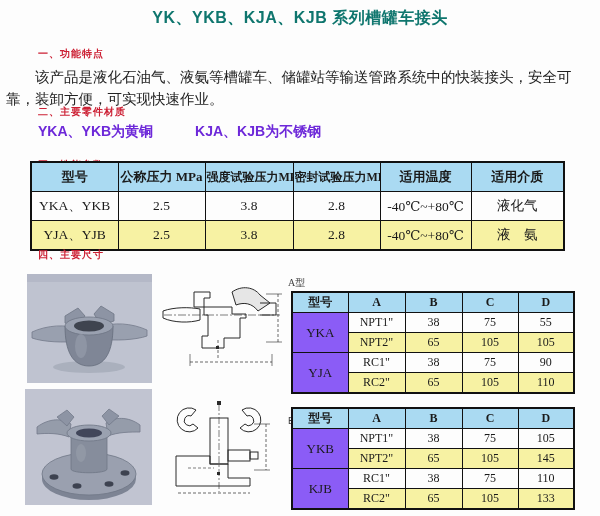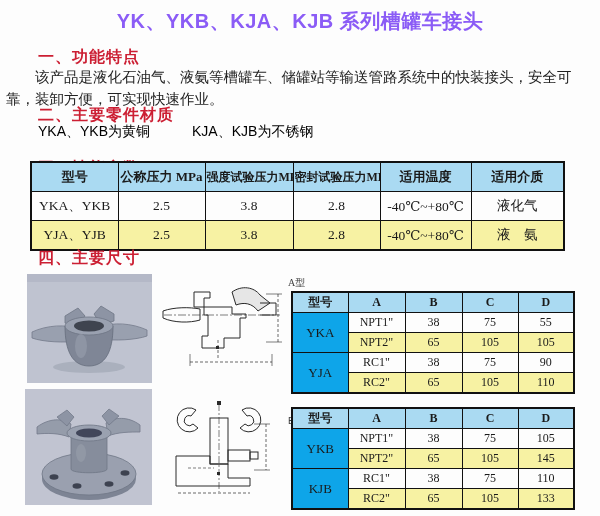--- a/index.html
+++ b/index.html
@@ -1,39 +1,39 @@
 <!DOCTYPE html>
 <html><head>
 <meta charset="utf-8">
 <style>
   html,body{margin:0;padding:0;background:#ffffff;}
   .page{position:relative;width:600px;height:516px;background:#fdfdfd;overflow:hidden;
         font-family:"Liberation Sans","DejaVu Sans",sans-serif;color:#1a1a1a;}
   .title{position:absolute;top:8px;left:0;width:600px;text-align:center;margin:0;
-         font-size:20px;font-weight:bold;letter-spacing:0.5px;color:#8b5cf6;}
-  .sec-h{position:absolute;left:38px;font-size:16px;font-weight:bold;color:#cc1f33;letter-spacing:1px;}
+         font-size:16px;font-weight:bold;letter-spacing:0.5px;color:#0f766e;}
+  .sec-h{position:absolute;left:38px;font-size:10px;font-weight:bold;color:#cc1f33;letter-spacing:1px;}
   .h-features{top:47px;}
   .h-materials{top:105px;}
   .h-performance{top:158px;}
   .h-dimensions{top:248px;}
   .para{position:absolute;top:66px;left:6px;width:588px;margin:0;font-size:14.5px;line-height:22px;
         text-indent:2em;color:#222;}
-  .materials{position:absolute;top:123px;left:38px;font-size:14px;color:#000000;}
+  .materials{position:absolute;top:123px;left:38px;font-size:14px;color:#6d28d9;font-weight:bold;}
   table{border-collapse:collapse;position:absolute;table-layout:fixed;}
   td,th{border:1px solid #111;text-align:center;overflow:hidden;white-space:nowrap;}
   .perf{top:161px;left:30px;width:533px;border:2px solid #111;
         font-family:"Liberation Serif","DejaVu Serif",serif;}
   .perf th{background:#aadaf2;height:26px;font-size:13px;font-weight:bold;}
   .perf td{height:26px;font-size:13.5px;}
   .perf .c3,.perf .c4{font-size:12px;}
   tr.alt td{background:#f7f2a3;}
   .dim{width:282px;border:2px solid #111;font-family:"Liberation Serif","DejaVu Serif",serif;}
   .dim th{background:#aadaf2;height:15px;font-size:12px;font-weight:bold;}
   .dim td{height:17px;font-size:12px;}
-  .dim td.model{background:#0ea5e9;font-size:13px;}
+  .dim td.model{background:#8b5cf6;font-size:13px;}
   .tableA{top:291px;left:291px;}
   .tableB{top:407px;left:291px;}
   .tlabel{position:absolute;left:288px;font-size:10px;color:#404040;
           font-family:"Liberation Serif","DejaVu Serif",serif;}
   .labelA{top:276px;}
   .labelB{top:414px;font-family:Liberation Mono, monospace;}
   .photo{position:absolute;}
   .photo1{left:27px;top:274px;width:125px;height:109px;}
   .photo2{left:25px;top:389px;width:127px;height:116px;}
   .drawing{position:absolute;}

